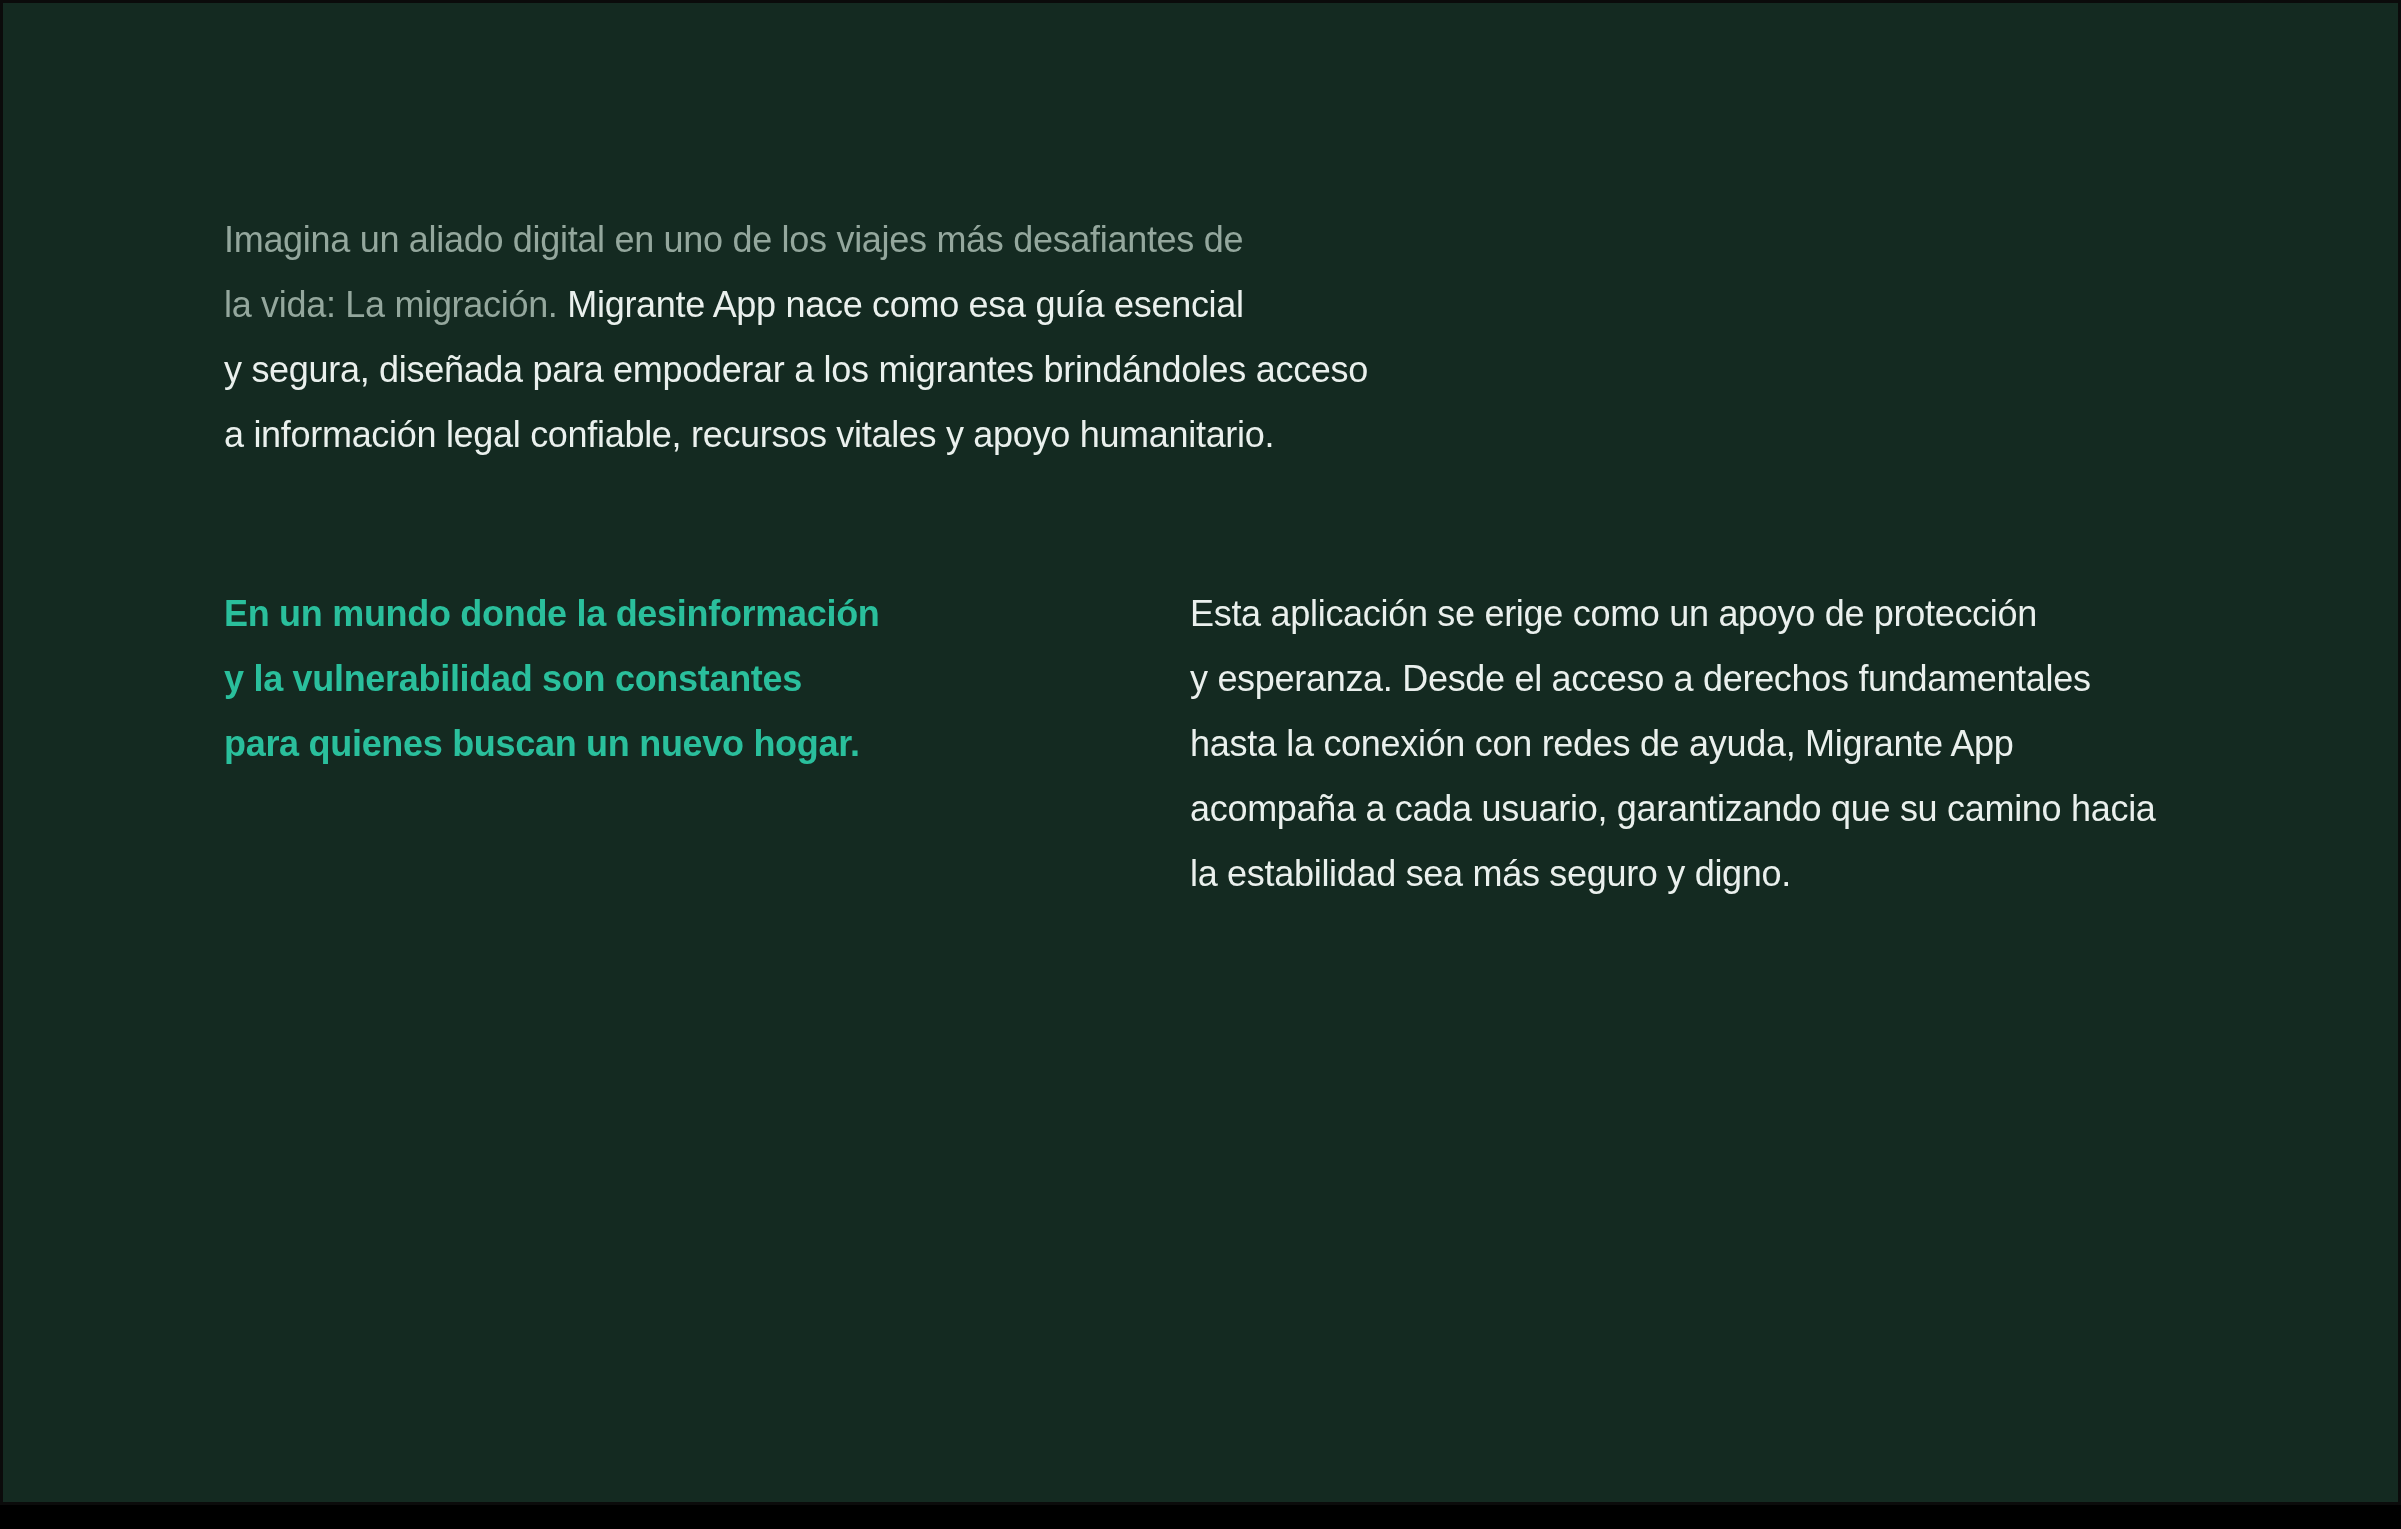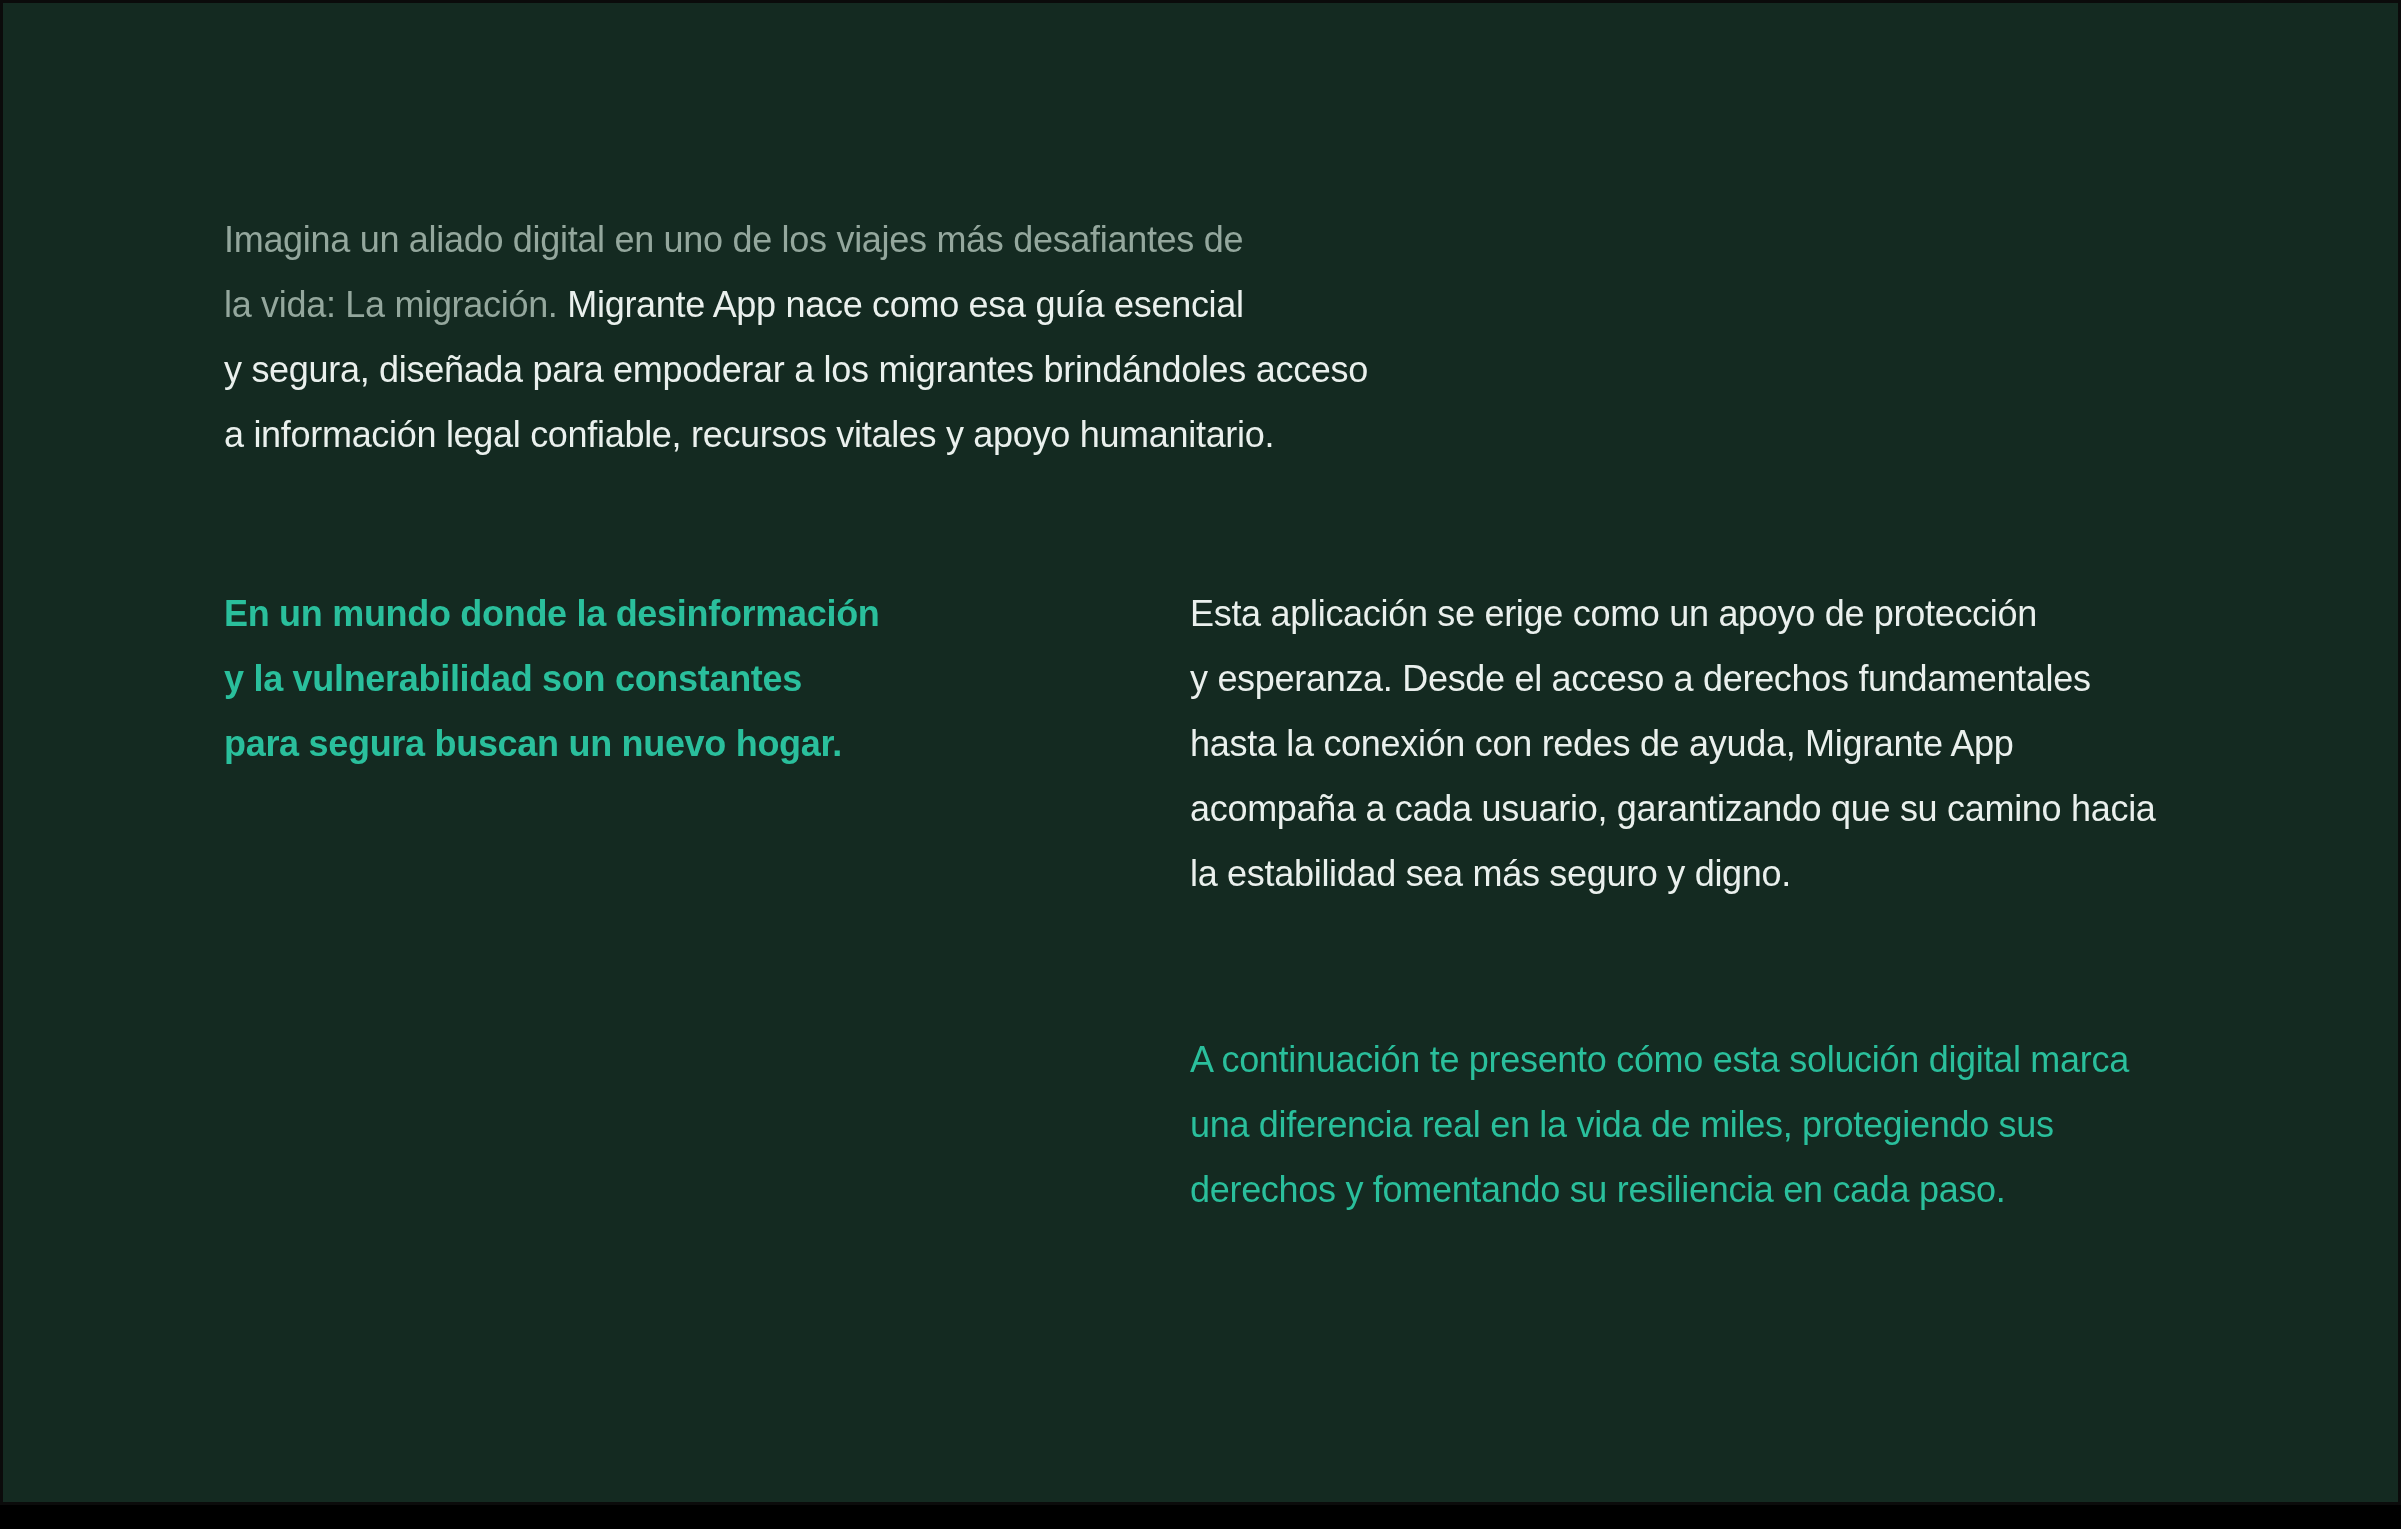--- a/index.html
+++ b/index.html
@@ -62,26 +62,23 @@
 
 <div class="page">
 
   <p class="textblock intro"><span class="muted">Imagina un aliado digital en uno de los viajes más desafiantes de
 la vida: La migración.</span><span class="highlight"> Migrante App nace como esa guía esencial
 y segura, diseñada para empoderar a los migrantes brindándoles acceso
 a información legal confiable, recursos vitales y apoyo humanitario.</span></p>
 
   <p class="textblock callout-strong">En un mundo donde la desinformación
 y la vulnerabilidad son constantes
-para segura buscan un nuevo hogar.</p>
+para quienes buscan un nuevo hogar.</p>
 
   <p class="textblock body-right">Esta aplicación se erige como un apoyo de protección
 y esperanza. Desde el acceso a derechos fundamentales
 hasta la conexión con redes de ayuda, Migrante App
 acompaña a cada usuario, garantizando que su camino hacia
 la estabilidad sea más seguro y digno.</p>
 
-  <p class="textblock callout-light">A continuación te presento cómo esta solución digital marca
-una diferencia real en la vida de miles, protegiendo sus
-derechos y fomentando su resiliencia en cada paso.</p>
 
 </div>
 
 
 </body></html>

